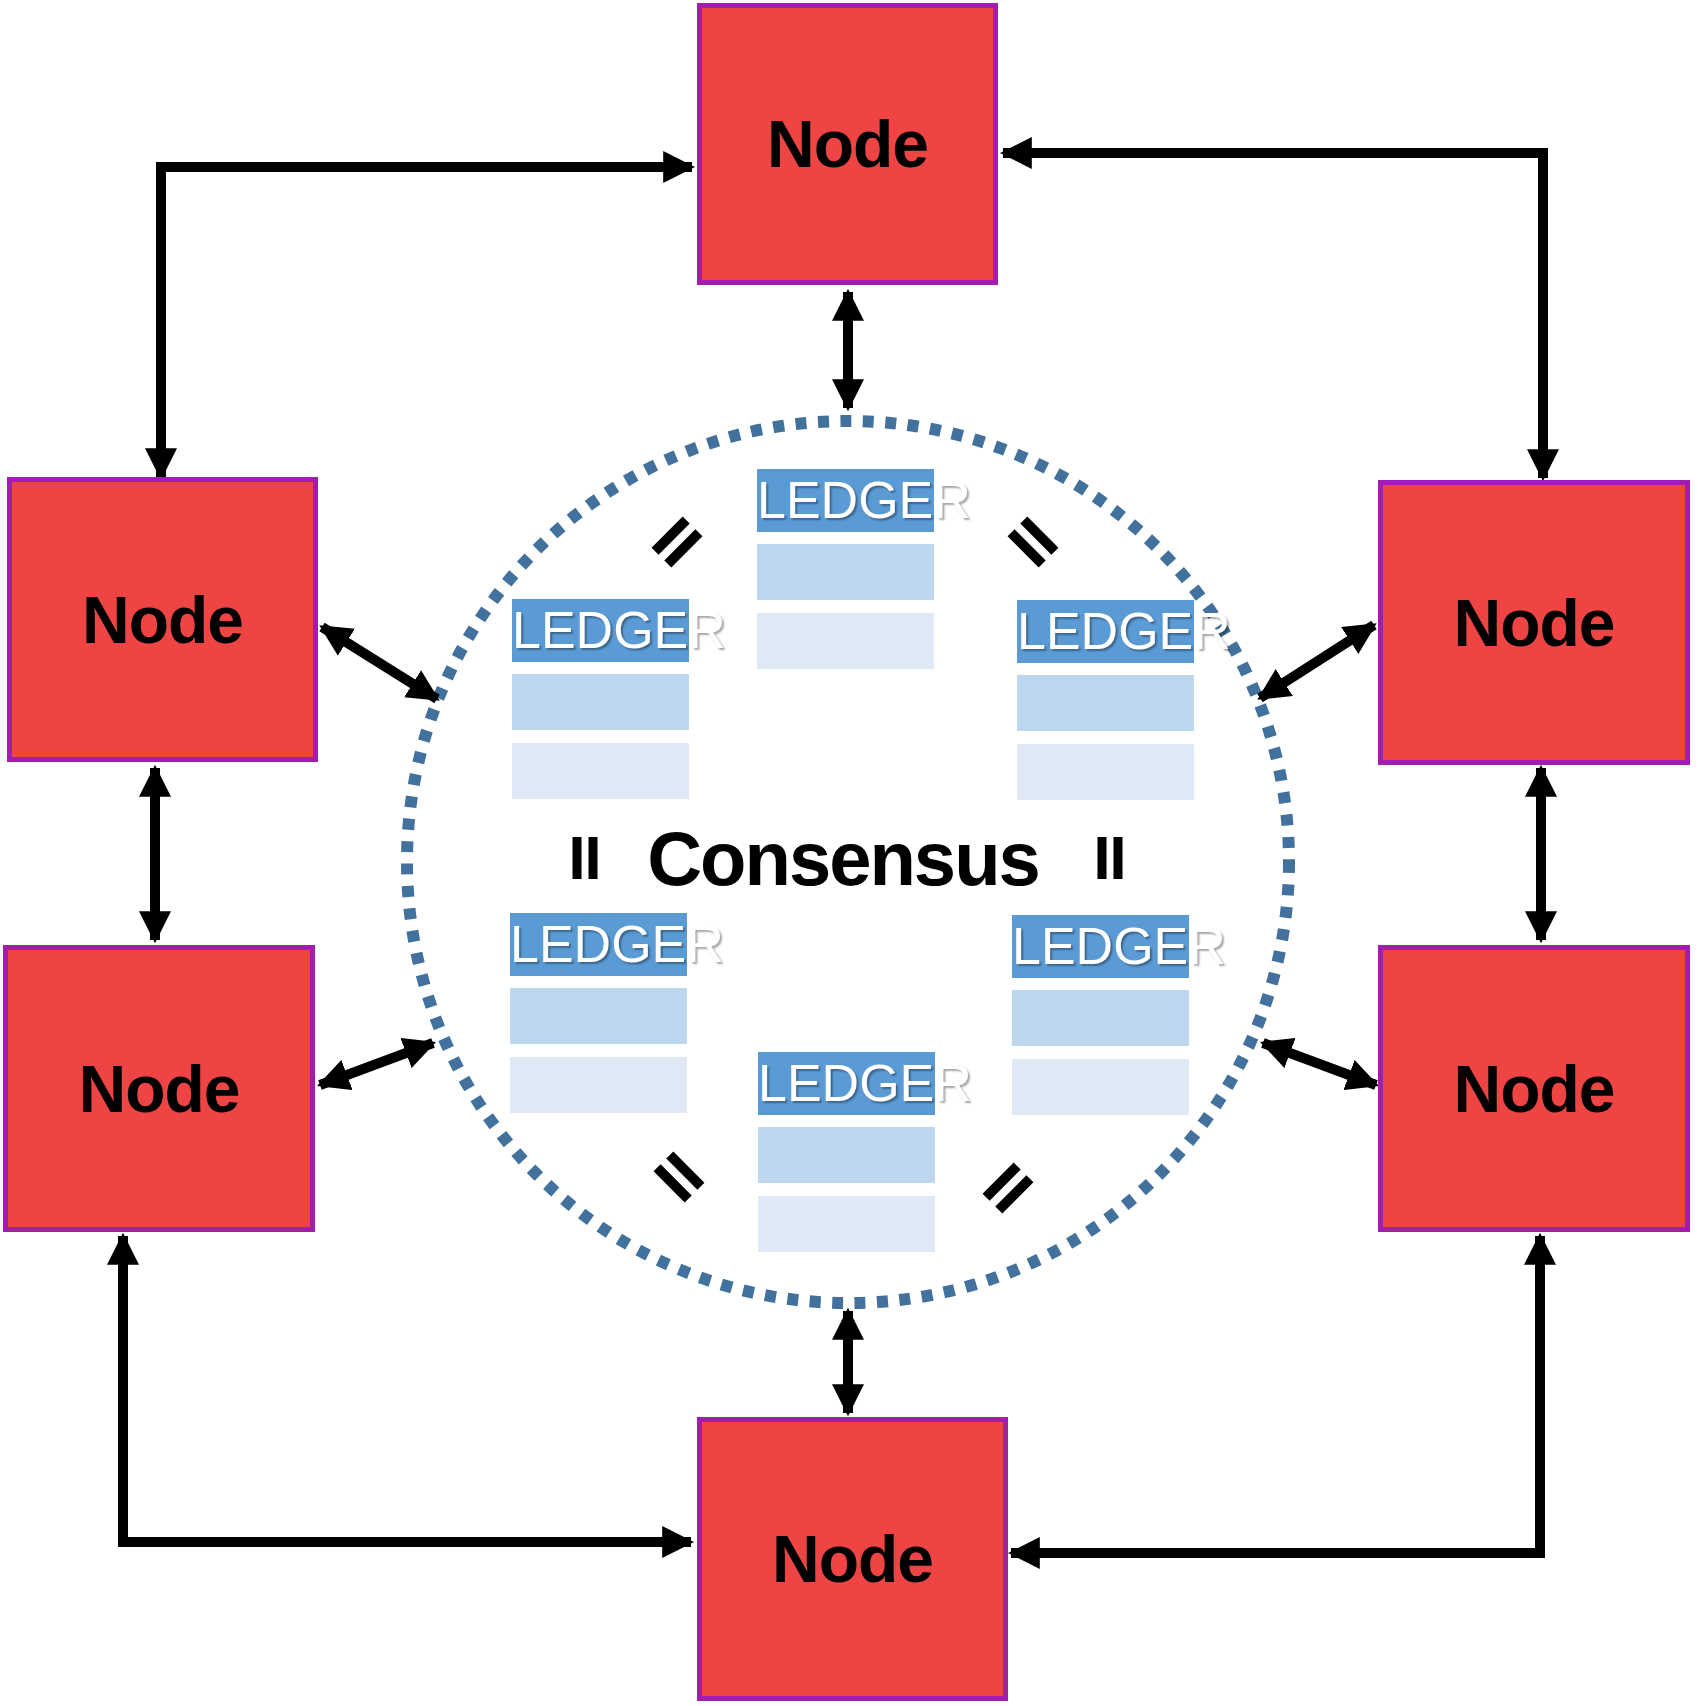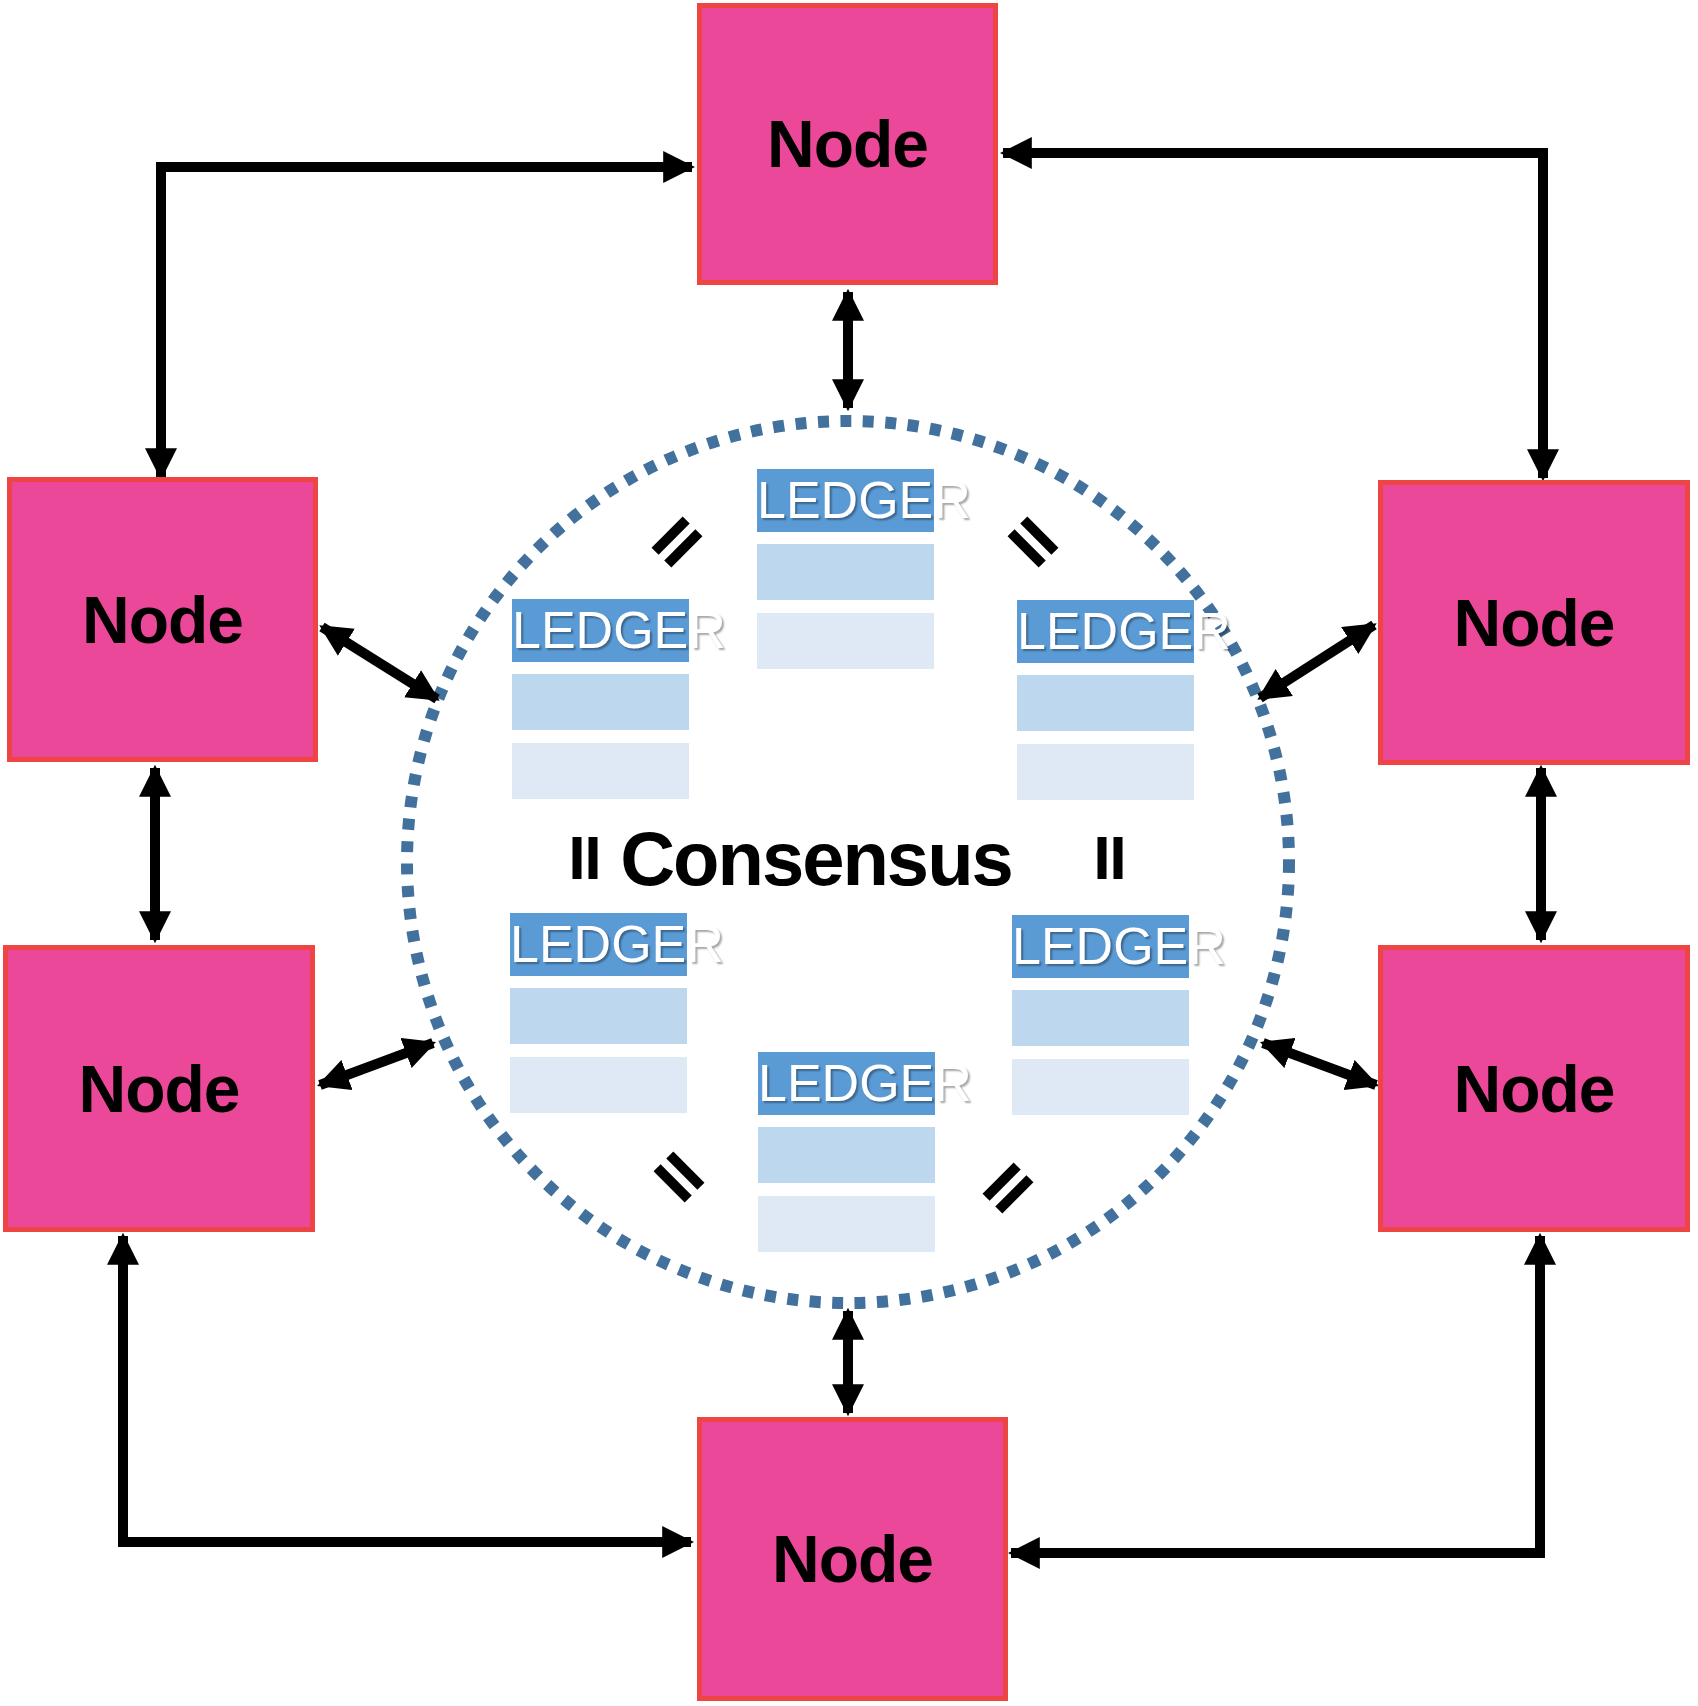--- a/index.html
+++ b/index.html
@@ -7,22 +7,22 @@
     position:relative;
     width:1698px;height:1706px;
     background:#ffffff;
     font-family:"Liberation Sans", sans-serif;
     overflow:hidden;
   }
   #connector-layer{position:absolute;left:0;top:0;width:1698px;height:1706px;}
 
   .node{
     position:absolute;
-    background:#ec4899;
-    border:5px solid #ef4444;
+    background:#ef4444;
+    border:5px solid #a21caf;
     box-sizing:border-box;
     display:flex;align-items:center;justify-content:center;
   }
   .node-label{
     font-weight:bold;
     font-size:66px;
     color:#000000;
     letter-spacing:-1px;
   }
 
@@ -36,21 +36,21 @@
     text-align:center;
     text-shadow:2px 2px 2px rgba(0,0,0,0.35);
     letter-spacing:0px;
   }
   .ledger-row{width:177px;height:56px;}
   .ledger-row.r1{margin-top:12px;background:#bdd7ee;}
   .ledger-row.r2{margin-top:13px;background:#dee9f5;}
 
   .consensus{
     position:absolute;
-    left:816px;top:858px;
+    left:843px;top:858px;
     transform:translate(-50%,-50%);
     font-size:76px;
     font-weight:bold;
     color:#000000;
     letter-spacing:-2px;
     white-space:nowrap;
   }
 
   .equals{
     position:absolute;

